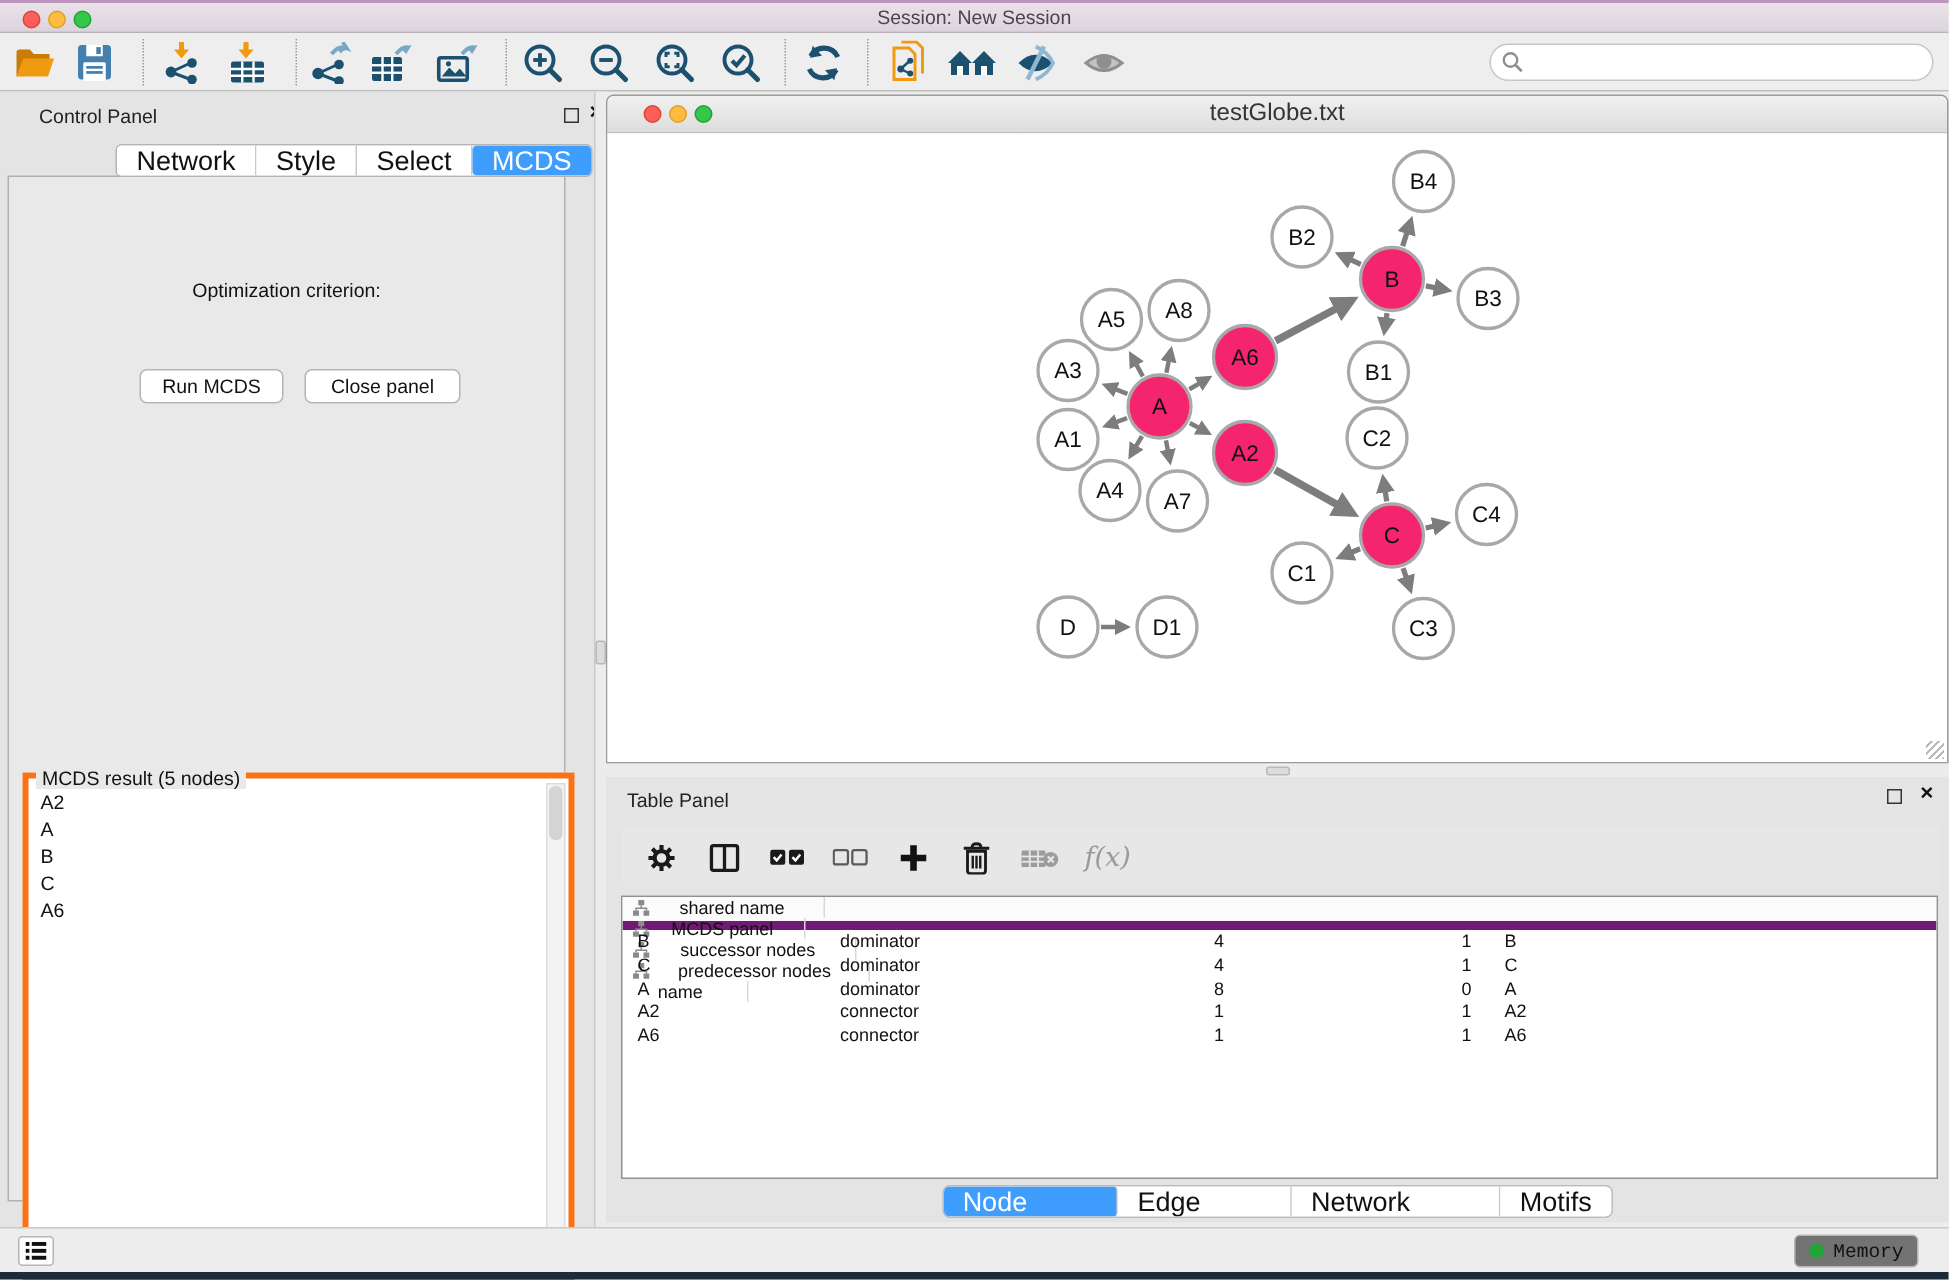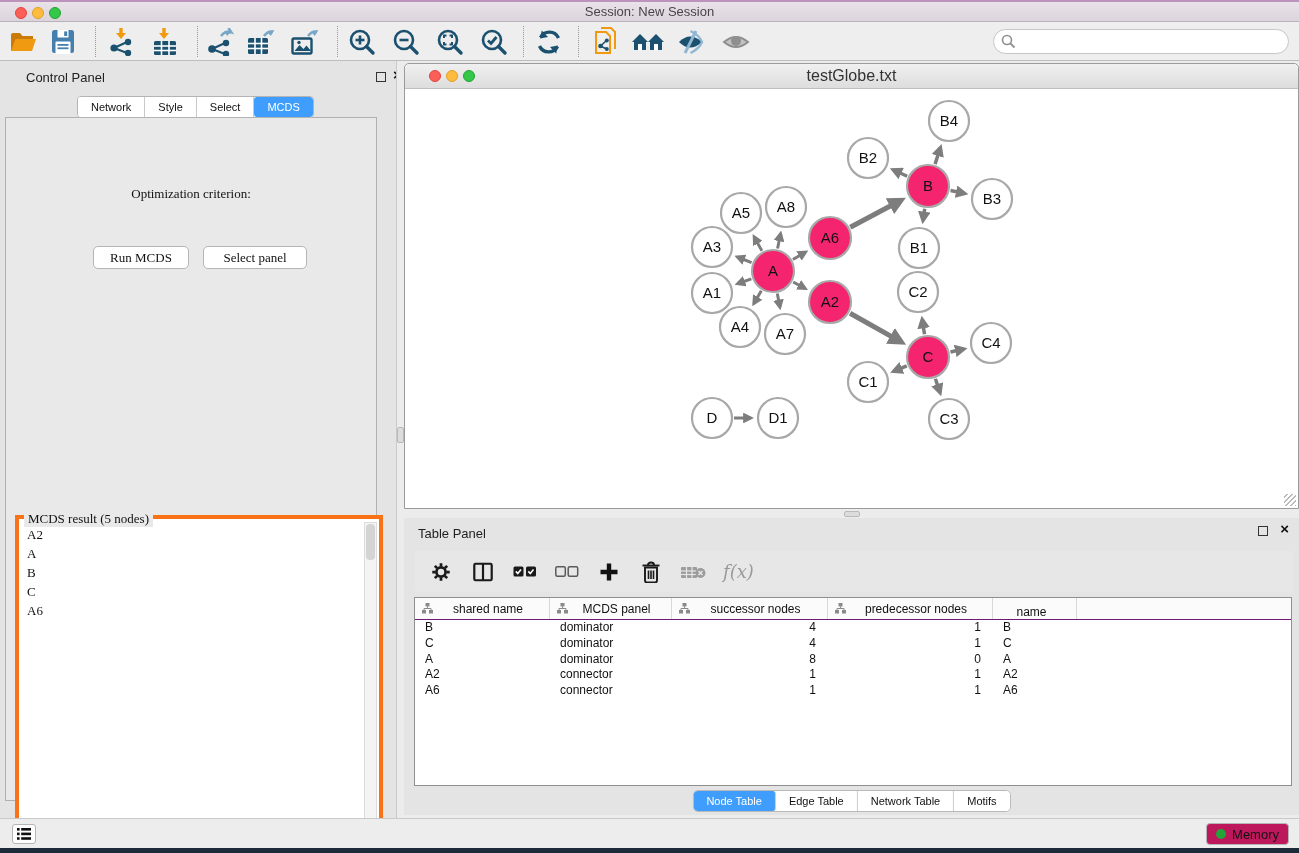--- a/index.html
+++ b/index.html
@@ -29,25 +29,25 @@
   #toolbar-search svg { margin:0 4px 0 7px; }
 
   
   #control-panel { left:0; top:61px; width:396px; height:757px; background:#e4e4e4; }
   #cp-header { position:absolute; left:16px; top:0; width:100%; height:30px; }
   #cp-title { position:absolute; left:10px; top:9px; font-size:13px; color:#222; }
   .win-float { position:absolute; top:11px; width:10px; height:10px; border:1.5px solid #333; background:transparent; }
   .win-close { position:absolute; top:5px; font-size:15px; font-weight:bold; color:#111; line-height:18px; }
   #cp-tabs { position:absolute; left:77px; top:35px; height:22px; display:flex;
     border:1px solid #b4b4b4; border-radius:4px; background:#fff; overflow:hidden; z-index:2; }
-  .seg { font-size:11px; color:#111; padding:0 13px; line-height:20px; border-right:1px solid #c9c9c9; background:#fff; }
+  .seg { font-size:18px; color:#111; padding:0 13px; line-height:20px; border-right:1px solid #c9c9c9; background:#fff; }
   .seg:last-child { border-right:none; }
   .seg.active { background:var(--accent,#3f9efd); color:#fff; border-radius:3px; }
   #cp-content { position:absolute; left:5px; top:56px; width:372px; height:684px;
-    background:#e9e9e9; border:1px solid #b0b0b0;font-family:Liberation Serif, serif; }
+    background:#e9e9e9; border:1px solid #b0b0b0; }
   #opt-label { position:absolute; left:0; top:68px; width:100%; text-align:center; font-size:13px; color:#111; }
   #criterion-select { position:absolute; left:38px; top:94px; width:313px; height:24px; background:#fff;
     border:1px solid #b5b5b5; border-radius:5px; display:flex; align-items:center; }
   #criterion-select .val { flex:1; font-size:13px; padding-left:8px; color:#111; white-space:nowrap; }
   #criterion-select .stepper { width:19px; height:22px; border-radius:0 4px 4px 0;
     background:linear-gradient(#6cb0f9,#2f7cf0); display:flex; flex-direction:column;
     align-items:center; justify-content:center; color:#fff; }
   .chev { width:0; height:0; border-left:4px solid transparent; border-right:4px solid transparent; }
   .chev.up { border-bottom:5px solid #fff; margin-bottom:2px; }
   .chev.down { border-top:5px solid #fff; }
@@ -89,36 +89,36 @@
 
   
   #table-panel { position:absolute; left:0; top:457px; width:895px; height:297px; background:#e4e4e4; }
   #tp-title { position:absolute; left:14px; top:8px; font-size:13px; color:#222; }
   #tp-toolbar { position:absolute; left:11px; top:33px; width:878px; height:41px;
     background:#e7e7e7; border-radius:3px; display:flex; align-items:center; gap:14px; padding-left:12px; }
   .tp-btn { width:28px; height:28px; display:flex; align-items:center; justify-content:center; }
   #fx-label { font-size:18px; color:#9a9a9a; font-family:"DejaVu Serif",serif; font-style:italic; margin-left:2px;}
   #node-table { position:absolute; left:10px; top:79px; width:878px; height:189px;
     background:#fff; border:1px solid #8f8f8f; overflow:hidden; }
-  #nt-header { display:flex; height:22px; background:#fbfbfb; border-bottom:1px solid #701a75; }
+  #nt-header { display:flex; height:22px; background:#fbfbfb; border-bottom:6px solid #701a75;flex-direction:column; }
   .nt-hcell { display:flex; align-items:center; border-right:1px solid #d9d9d9; font-size:12px; color:#111; }
   .nt-hcell .lbl { flex:1; text-align:center; padding-right:6px; }
   .nt-hcell svg { margin-left:7px; }
   .nt-row { display:flex; height:15.8px; }
   .nt-cell { font-size:12px; color:#111; line-height:15.5px; white-space:nowrap; }
   
   #table-tabs { position:absolute; left:50%; transform:translateX(-50%); top:272px; height:22px; display:flex;
     border:1px solid #b9b9b9; border-radius:5px; background:#fff; overflow:hidden; }
 
   
   #status-bar { left:0; top:818px; width:1299px; height:30px; background:#ededed; border-top:1px solid #c9c9c9; }
   #status-list-btn { position:absolute; left:12px; top:5px; width:24px; height:20px; background:#fdfdfd;
     border:1px solid #b5b5b5; border-radius:3px; display:flex; align-items:center; justify-content:center; }
-  #memory-btn { position:absolute; right:10px; top:4px; height:22px; background:#be185d;
-    border:1px solid #b5b5b5; border-radius:4px; display:flex; align-items:center; padding:0 9px; gap:6px; }
+  #memory-btn { position:absolute; right:20px; top:4px; height:22px; background:#737373;
+    border:1px solid #b5b5b5; border-radius:4px; display:flex; align-items:center; padding:0 9px; gap:6px;font-family:Liberation Mono, monospace; }
   #memory-dot { width:10px; height:10px; border-radius:50%; background:#22a437; }
   #memory-label { font-size:13px; color:#111; }
   #desktop-strip { left:0; top:848px; width:1299px; height:5px; background:#1c2a3a; }
 </style>
 </head>
 <body>
 
 <div class="abs" id="app-titlebar">
   <span class="tl red" style="left:15px"></span>
   <span class="tl yel" style="left:32px"></span>
@@ -297,21 +297,21 @@
   </div>
   <div id="cp-tabs">
     <span class="seg">Network</span>
     <span class="seg">Style</span>
     <span class="seg">Select</span>
     <span class="seg active">MCDS</span>
   </div>
   <div id="cp-content">
     <div id="opt-label">Optimization criterion:</div>
     <div class="cp-btn" style="left:87px; width:96px;">Run MCDS</div>
-    <div class="cp-btn" style="left:197px; width:104px;">Select panel</div>
+    <div class="cp-btn" style="left:197px; width:104px;">Close panel</div>
     <div id="mcds-result">
       <span id="mcds-result-title">MCDS result (5 nodes)</span>
       <div id="mcds-list">
           <div class="mcds-item">A2</div>
           <div class="mcds-item">A</div>
           <div class="mcds-item">B</div>
           <div class="mcds-item">C</div>
           <div class="mcds-item">A6</div>
         </div>
       <div id="mcds-scroll">

